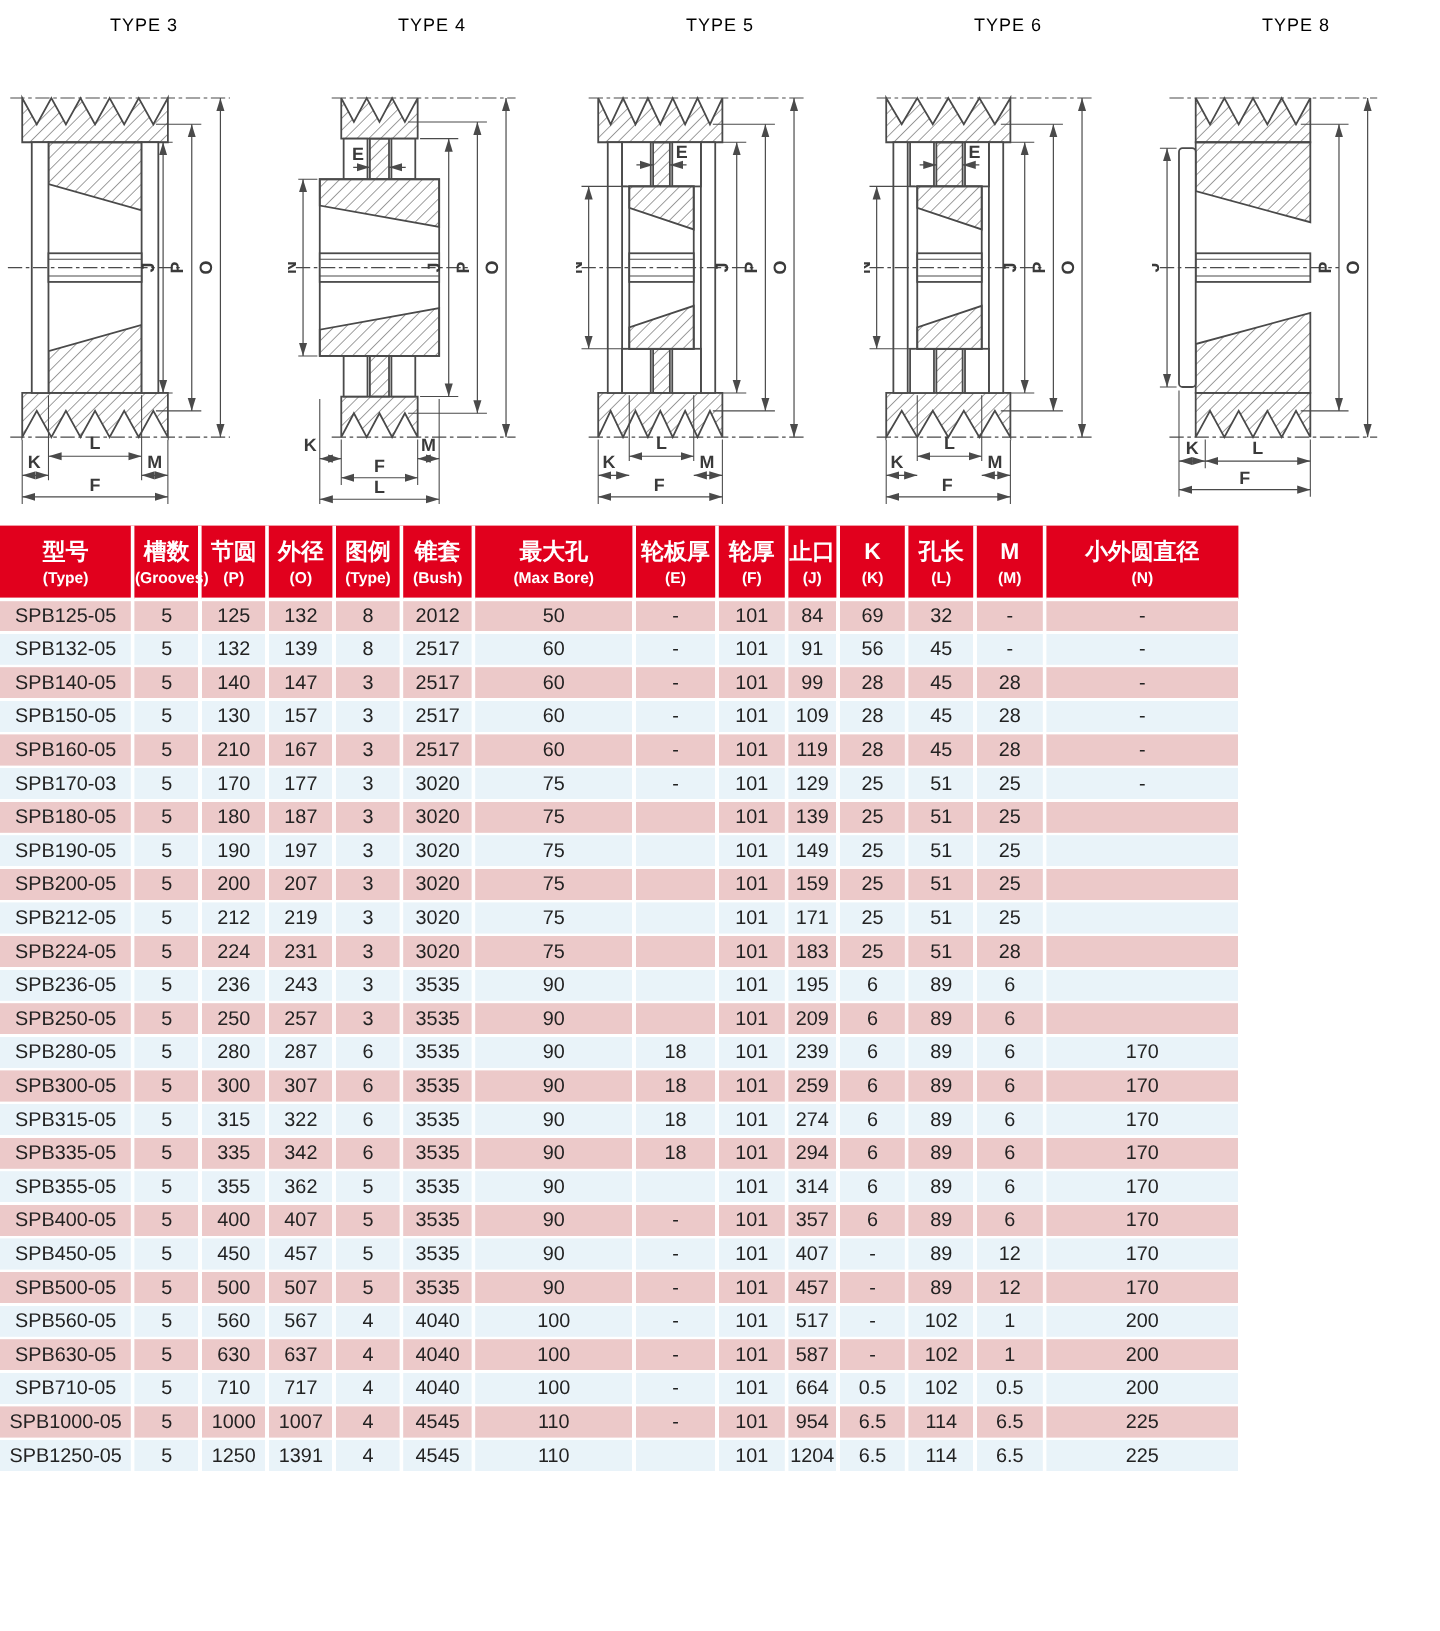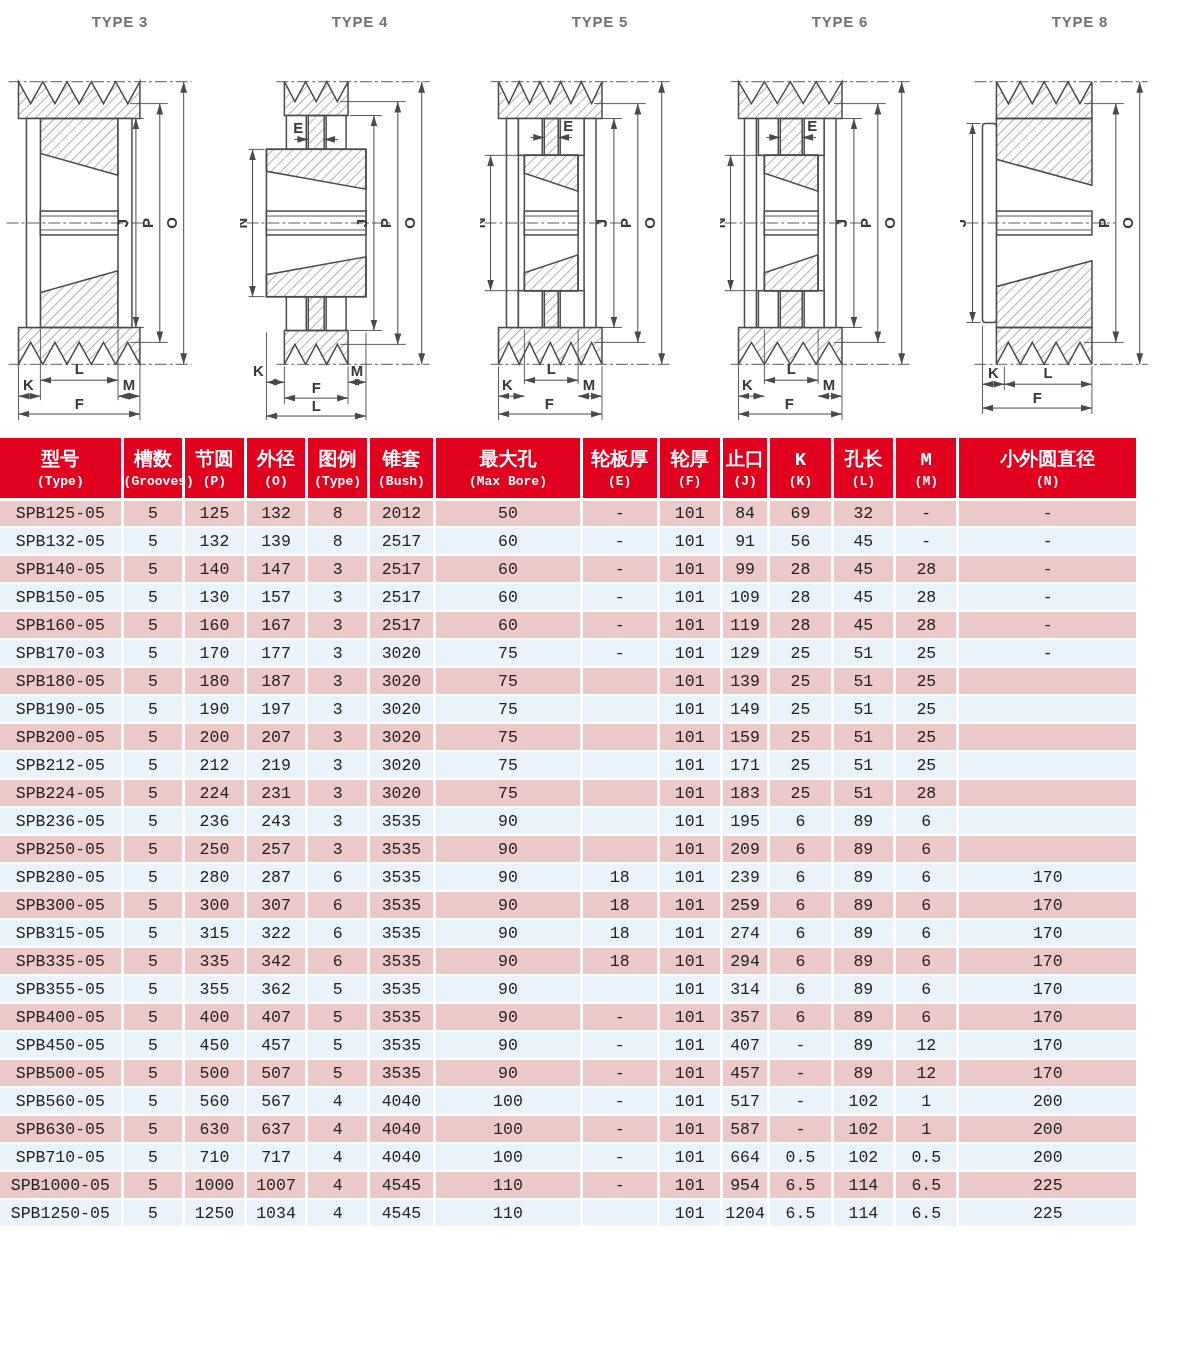--- a/index.html
+++ b/index.html
@@ -14,36 +14,36 @@
   *{box-sizing:border-box;}
   html,body{margin:0;padding:0;}
   body{
     width:1200px;height:1359px;background:var(--page-bg);
     font-family:"Liberation Sans","DejaVu Sans",sans-serif;
     overflow:hidden;
   }
   .diagram-strip{display:flex;width:1200px;height:438px;}
   .diagram{width:240px;display:flex;flex-direction:column;align-items:center;}
   .diagram-title{
-    font-size:15px;font-weight:bold;color:#737373;letter-spacing:0.8px;
+    font-size:15px;font-weight:normal;color:#000000;letter-spacing:0.8px;
     padding-top:14px;height:24px;line-height:1;
   }
   svg.drawing{width:240px;height:398px;display:block;}
 
   .hatched{fill:url(#hatch);stroke:var(--line-color);stroke-width:1.5;}
   .whitepart{fill:#ffffff;stroke:var(--line-color);stroke-width:1.5;}
   .ext{stroke:var(--line-color);stroke-width:0.9;fill:none;}
   .dim{stroke:var(--line-color);stroke-width:1;fill:none;
        marker-start:url(#arr);marker-end:url(#arr);}
   .dimh{stroke:var(--line-color);stroke-width:1;fill:none;marker-end:url(#arr);}
   .cl{stroke:var(--line-color);stroke-width:0.9;fill:none;stroke-dasharray:12 3 3 3;}
   .dimlabel{font-size:15px;font-weight:bold;fill:#3a3a3a;text-anchor:middle;
             font-family:"Liberation Sans","DejaVu Sans",sans-serif;}
 
-  table.spec{width:1136px;border-collapse:collapse;table-layout:fixed;font-family:Liberation Mono, monospace;}
+  table.spec{width:1032px;border-collapse:collapse;table-layout:fixed;}
   table.spec th{
     background:var(--header-bg);color:var(--header-text);
     text-align:center;vertical-align:middle;
     padding:10px 0 8px 0;border-right:3px solid #fff;border-bottom:3px solid #fff;
   }
   table.spec th:last-child{border-right:none;}
   th .zh{display:block;font-size:19px;font-weight:bold;line-height:1.35;}
   th .en{display:block;font-size:13px;font-weight:bold;line-height:1.25;}
   table.spec td{
     text-align:center;vertical-align:middle;height:28px;padding:0;
@@ -466,21 +466,21 @@
         <td>101</td>
         <td>109</td>
         <td>28</td>
         <td>45</td>
         <td>28</td>
         <td>-</td>
       </tr>
       <tr class="row-pink">
         <td>SPB160-05</td>
         <td>5</td>
-        <td>160</td>
+        <td>210</td>
         <td>167</td>
         <td>3</td>
         <td>2517</td>
         <td>60</td>
         <td>-</td>
         <td>101</td>
         <td>119</td>
         <td>28</td>
         <td>45</td>
         <td>28</td>
@@ -803,21 +803,21 @@
         <td>954</td>
         <td>6.5</td>
         <td>114</td>
         <td>6.5</td>
         <td>225</td>
       </tr>
       <tr class="row-blue">
         <td>SPB1250-05</td>
         <td>5</td>
         <td>1250</td>
-        <td>1034</td>
+        <td>1391</td>
         <td>4</td>
         <td>4545</td>
         <td>110</td>
         <td></td>
         <td>101</td>
         <td>1204</td>
         <td>6.5</td>
         <td>114</td>
         <td>6.5</td>
         <td>225</td>

